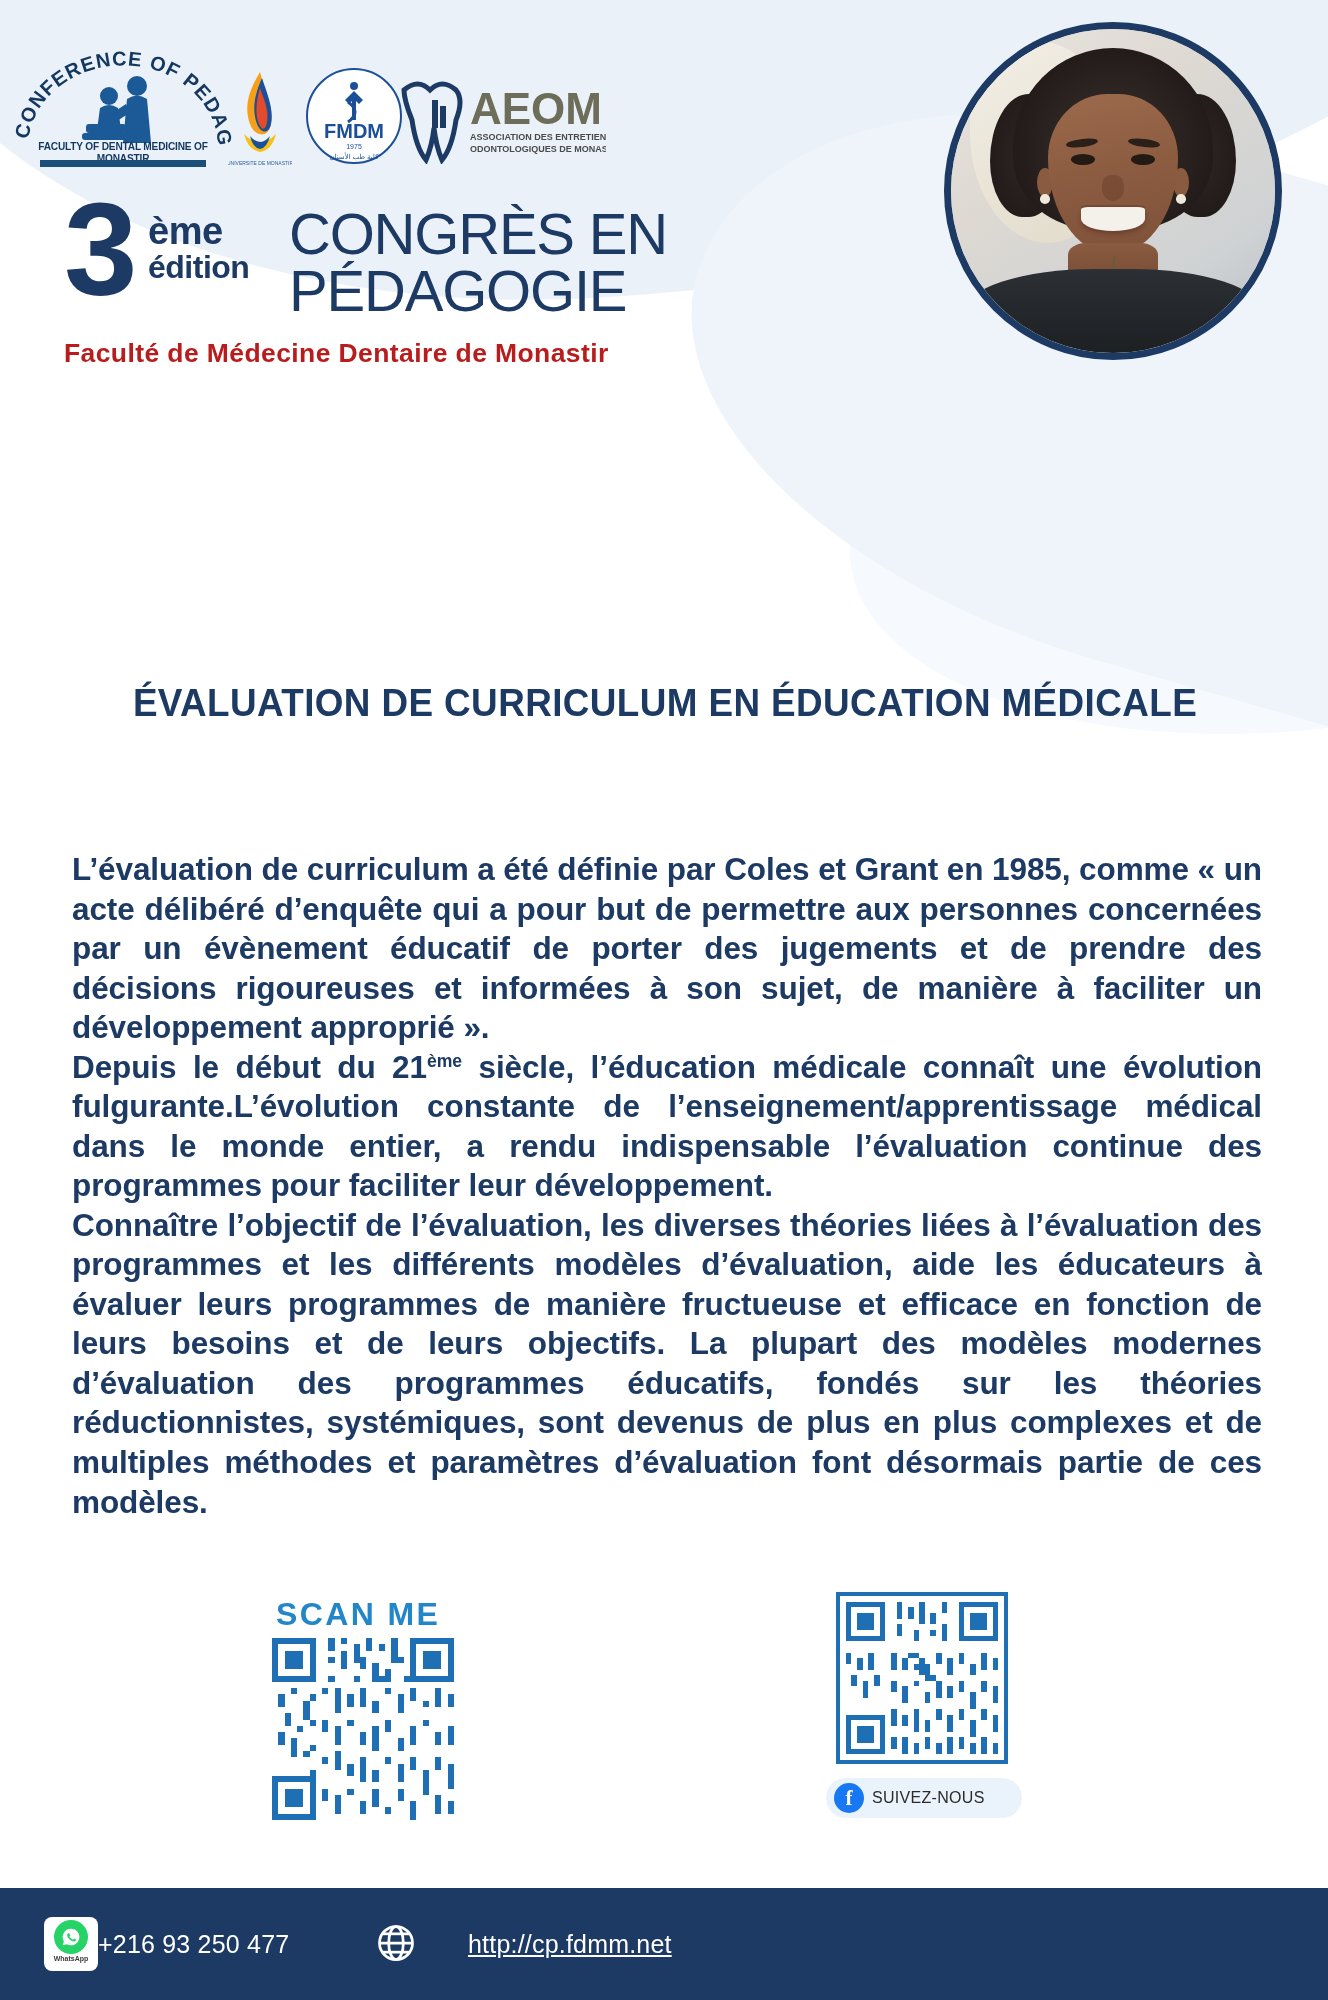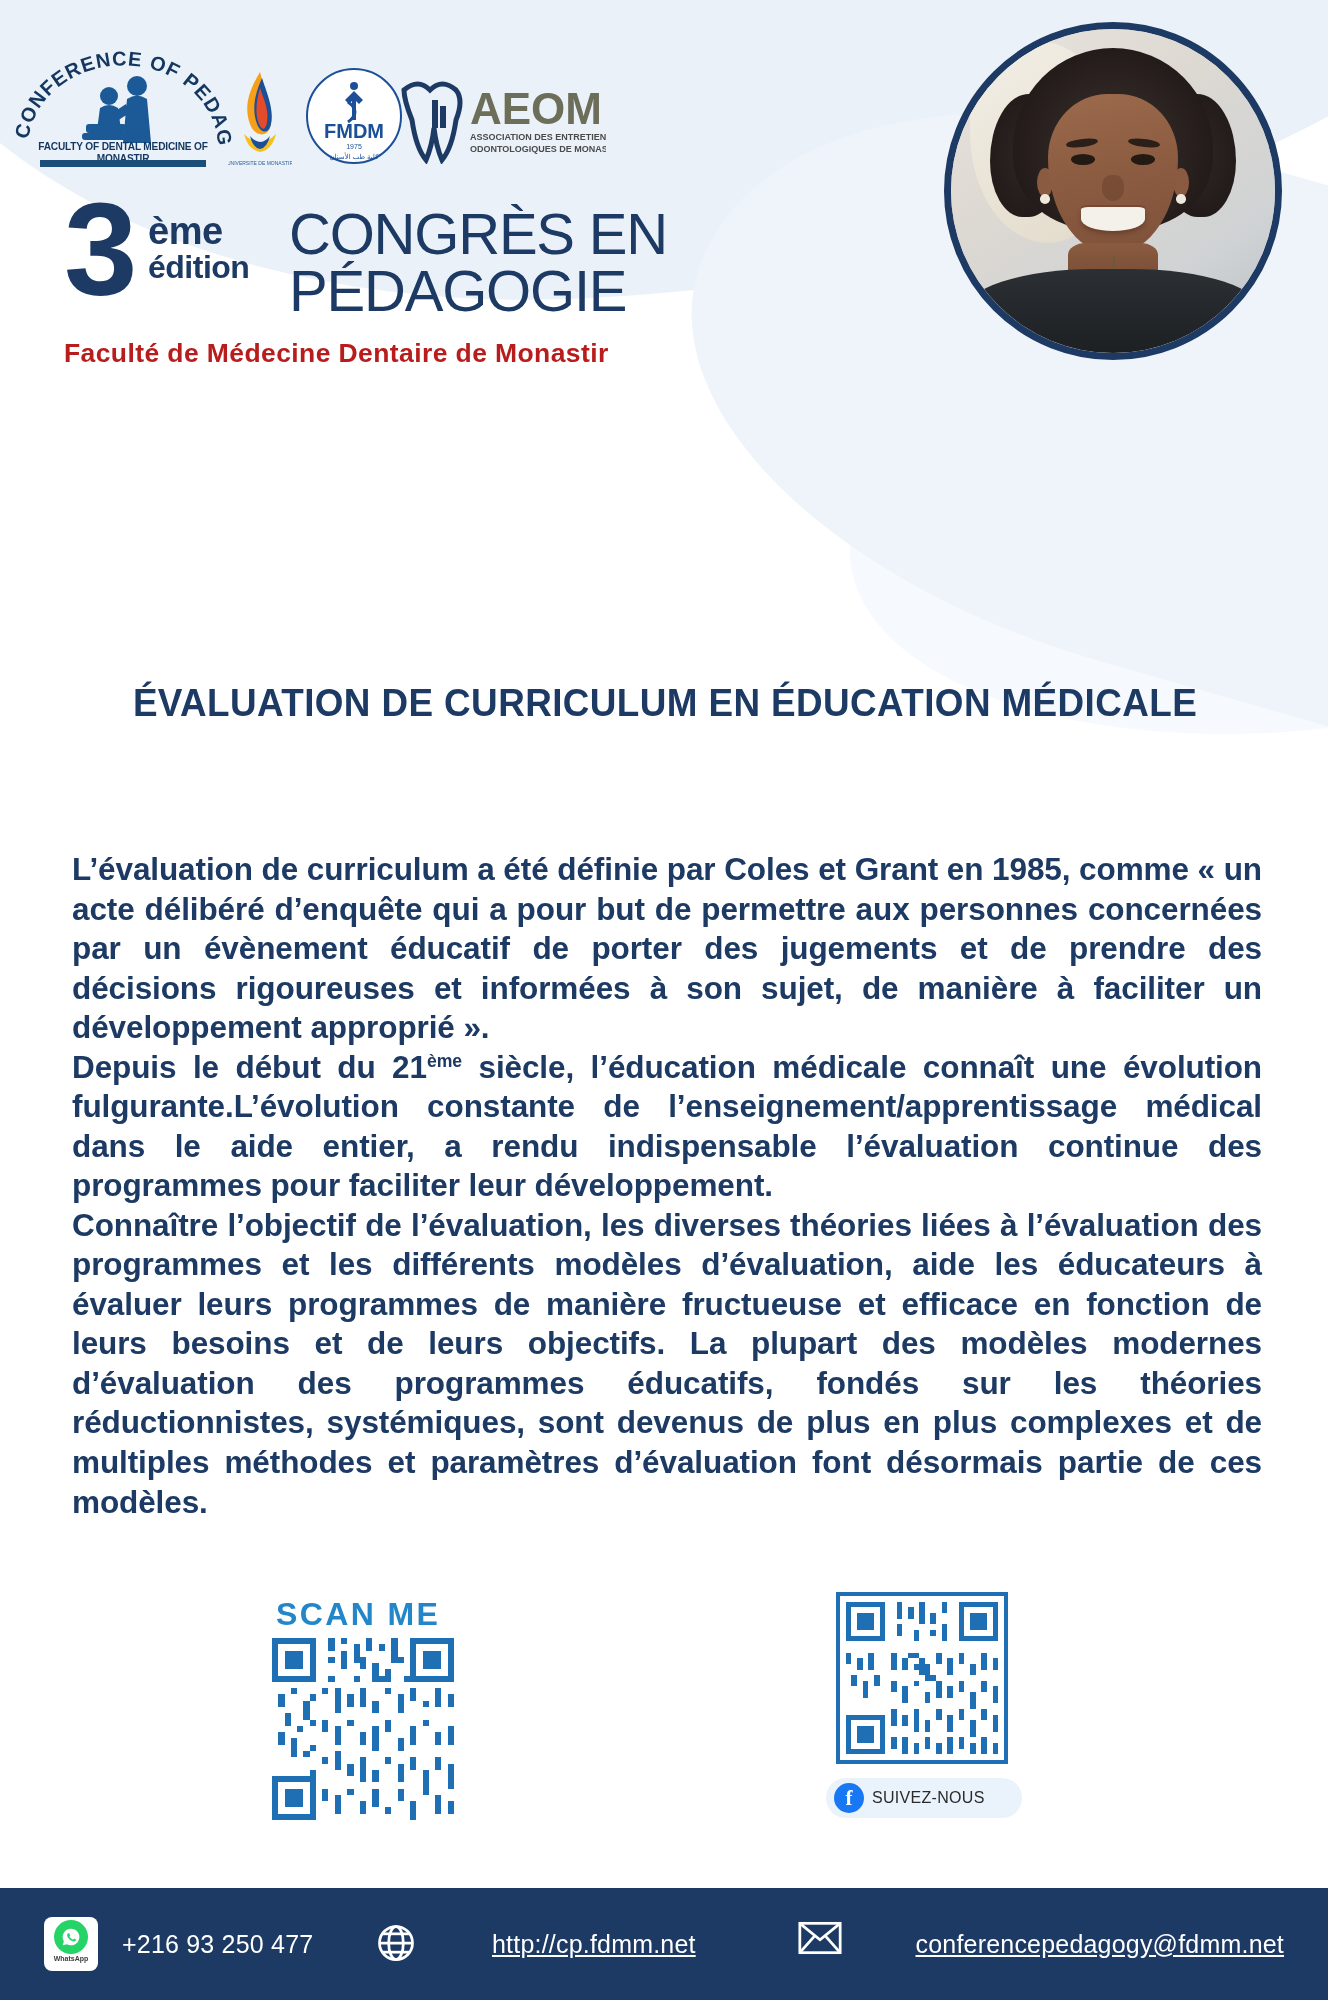--- a/index.html
+++ b/index.html
@@ -330,21 +330,21 @@
     z-index: 10;
   }
   .footer-inner {
     position: absolute;
     inset: 0;
     display: flex;
     align-items: center;
     padding: 0 44px;
     gap: 0;
   }
-  .fitem { display: flex; align-items: center; gap: 24px; color: #ffffff; }
+  .fitem { display: flex; align-items: center; gap: 0; color: #ffffff; }
   .fitem-1 { width: 330px; }
   .fitem-2 { width: 330px; justify-content: flex-start; }
   .fitem-3 { flex: 1; justify-content: flex-end; }
   .ftext { font-size: 25px; font-weight: 400; color: #ffffff; letter-spacing: 0.2px; }
   .ftext.link { text-decoration: underline; margin-left: 48px; }
   .wa-badge {
     width: 54px; height: 54px;
     background: #ffffff;
     border-radius: 8px;
     display: flex; flex-direction: column;
@@ -469,21 +469,21 @@
     <div class="ph-earring-r"></div>
     <div class="ph-neck"></div>
     <div class="ph-chain"></div>
     <div class="ph-body"></div>
   </div>
 
   <div class="main-heading">ÉVALUATION DE CURRICULUM EN ÉDUCATION MÉDICALE</div>
 
   <div class="body-text">
     <p>L’évaluation de curriculum a été définie par Coles et Grant en 1985, comme « un acte délibéré d’enquête qui a pour but de permettre aux personnes concernées par un évènement éducatif de porter des jugements et de prendre des décisions rigoureuses et informées à son sujet, de manière à faciliter un développement approprié ».</p>
-    <p><span>Depuis le début du 21</span><sup>ème</sup><span> siècle, l’éducation médicale connaît une évolution fulgurante.L’évolution constante de l’enseignement/apprentissage médical dans le aide entier, a rendu indispensable l’évaluation continue des programmes pour faciliter leur développement.</span></p>
+    <p><span>Depuis le début du 21</span><sup>ème</sup><span> siècle, l’éducation médicale connaît une évolution fulgurante.L’évolution constante de l’enseignement/apprentissage médical dans le monde entier, a rendu indispensable l’évaluation continue des programmes pour faciliter leur développement.</span></p>
     <p>Connaître l’objectif de l’évaluation, les diverses théories liées à l’évaluation des programmes et les différents modèles d’évaluation, aide les éducateurs à évaluer leurs programmes de manière fructueuse et efficace en fonction de leurs besoins et de leurs objectifs. La plupart des modèles modernes d’évaluation des programmes éducatifs, fondés sur les théories réductionnistes, systémiques, sont devenus de plus en plus complexes et de multiples méthodes et paramètres d’évaluation font désormais partie de ces modèles.</p>
   </div>
 
   <div class="scanme">SCAN ME</div>
 
   <div class="qr-left">
     <svg viewBox="0 0 29 29" width="182" height="182" shape-rendering="crispEdges" aria-hidden="true">
       <rect width="29" height="29" fill="#ffffff"></rect>
       <g fill="#1f6fb5">
 
@@ -690,28 +690,17 @@
             <circle cx="12" cy="12" r="9"></circle>
             <ellipse cx="12" cy="12" rx="4" ry="9"></ellipse>
             <line x1="3" y1="12" x2="21" y2="12"></line>
             <line x1="4.5" y1="7" x2="19.5" y2="7"></line>
             <line x1="4.5" y1="17" x2="19.5" y2="17"></line>
           </svg>
         </span>
         <a class="ftext link" href="#">http://cp.fdmm.net</a>
       </div>
 
-      <div class="fitem fitem-3">
-        <span class="mail-ic">
-          <svg viewBox="0 0 24 18" width="44" height="34" fill="none" stroke="#ffffff" stroke-width="1.5" aria-hidden="true">
-            <rect x="1" y="1" width="22" height="16"></rect>
-            <polyline points="1,1 12,10 23,1"></polyline>
-            <line x1="1" y1="17" x2="9" y2="8"></line>
-            <line x1="23" y1="17" x2="15" y2="8"></line>
-          </svg>
-        </span>
-        <a class="ftext link" href="#">conferencepedagogy@fdmm.net</a>
-      </div>
 
     </div>
   </div>
 
 </div>
 
 </body></html>

